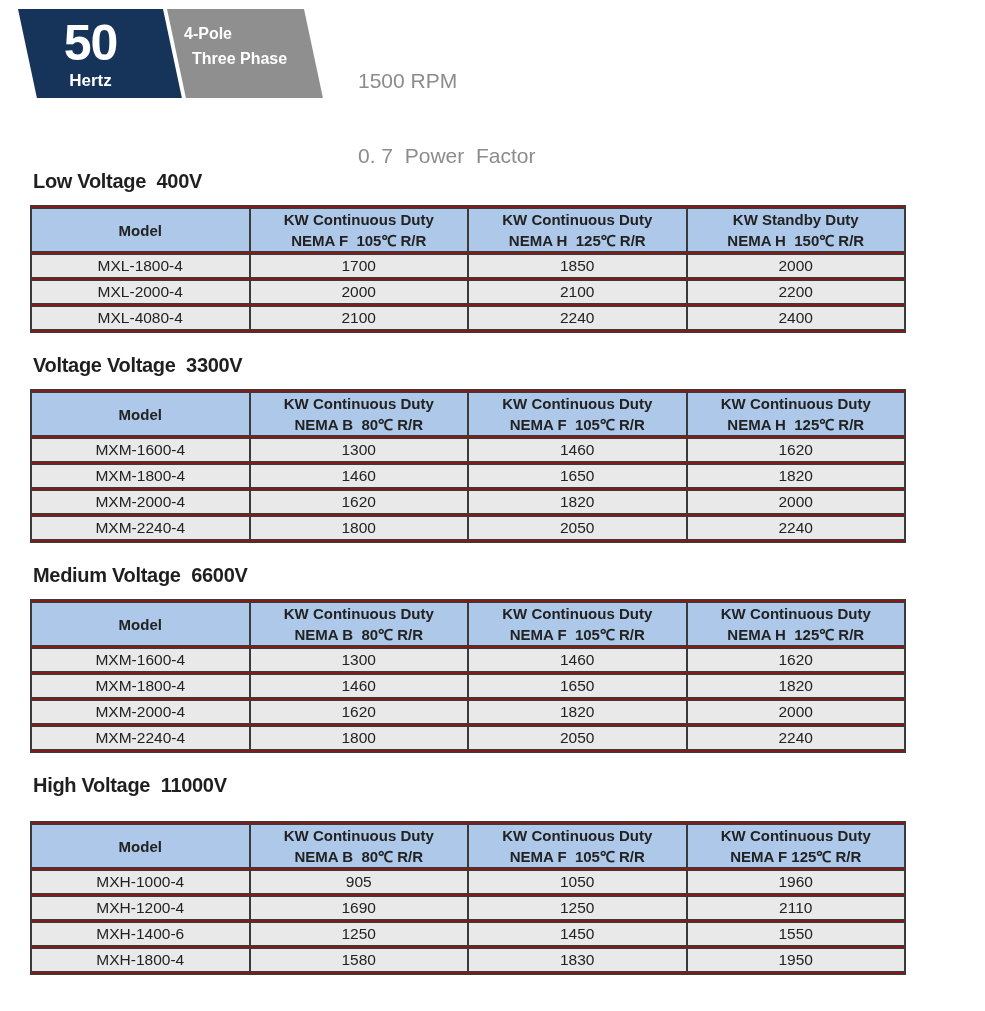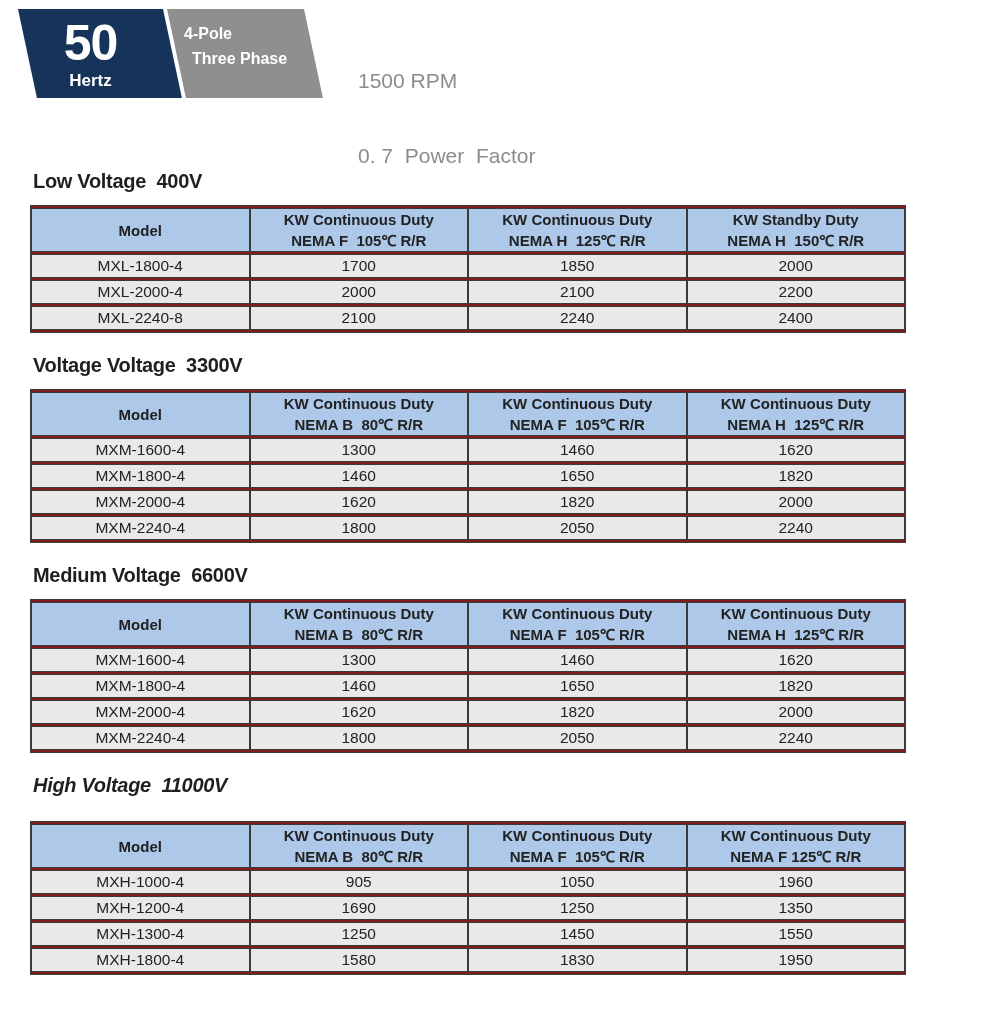--- a/index.html
+++ b/index.html
@@ -37,21 +37,21 @@
     color:var(--spec-text);font-size:21px;line-height:25px;white-space:pre;
   }
   
   .section{margin:21px 0 0 0;}
   .section.first{margin-top:70px;}
   .section-title{
     margin:0 0 12px 33px;
     font-size:20px;font-weight:bold;color:var(--ink);
     letter-spacing:-0.3px;white-space:pre;
   }
-  .section.gap-lg .section-title{margin-bottom:24px;font-style:italic;}
+  .section.gap-lg .section-title{margin-bottom:24px;}
   table.spec-table{
     margin-left:30px;
     width:876px;
     border-collapse:separate;
     border-spacing:0 2px;
     border:1px solid var(--border-c);
     background:#7f1d1d;
     table-layout:fixed;
   }
   table.spec-table th{
@@ -119,21 +119,21 @@
             <td>1850</td>
             <td>2000</td>
           </tr>
           <tr>
             <td>MXL-2000-4</td>
             <td>2000</td>
             <td>2100</td>
             <td>2200</td>
           </tr>
           <tr>
-            <td>MXL-2240-8</td>
+            <td>MXL-4080-4</td>
             <td>2100</td>
             <td>2240</td>
             <td>2400</td>
           </tr>
         </tbody>
       </table>
   </div>
 
   <div class="section">
     <h2 class="section-title">Voltage Voltage  3300V</h2>
@@ -239,24 +239,24 @@
           <tr>
             <td>MXH-1000-4</td>
             <td>905</td>
             <td>1050</td>
             <td>1960</td>
           </tr>
           <tr>
             <td>MXH-1200-4</td>
             <td>1690</td>
             <td>1250</td>
-            <td>1350</td>
-          </tr>
-          <tr>
-            <td>MXH-1300-4</td>
+            <td>2110</td>
+          </tr>
+          <tr>
+            <td>MXH-1400-6</td>
             <td>1250</td>
             <td>1450</td>
             <td>1550</td>
           </tr>
           <tr>
             <td>MXH-1800-4</td>
             <td>1580</td>
             <td>1830</td>
             <td>1950</td>
           </tr>

